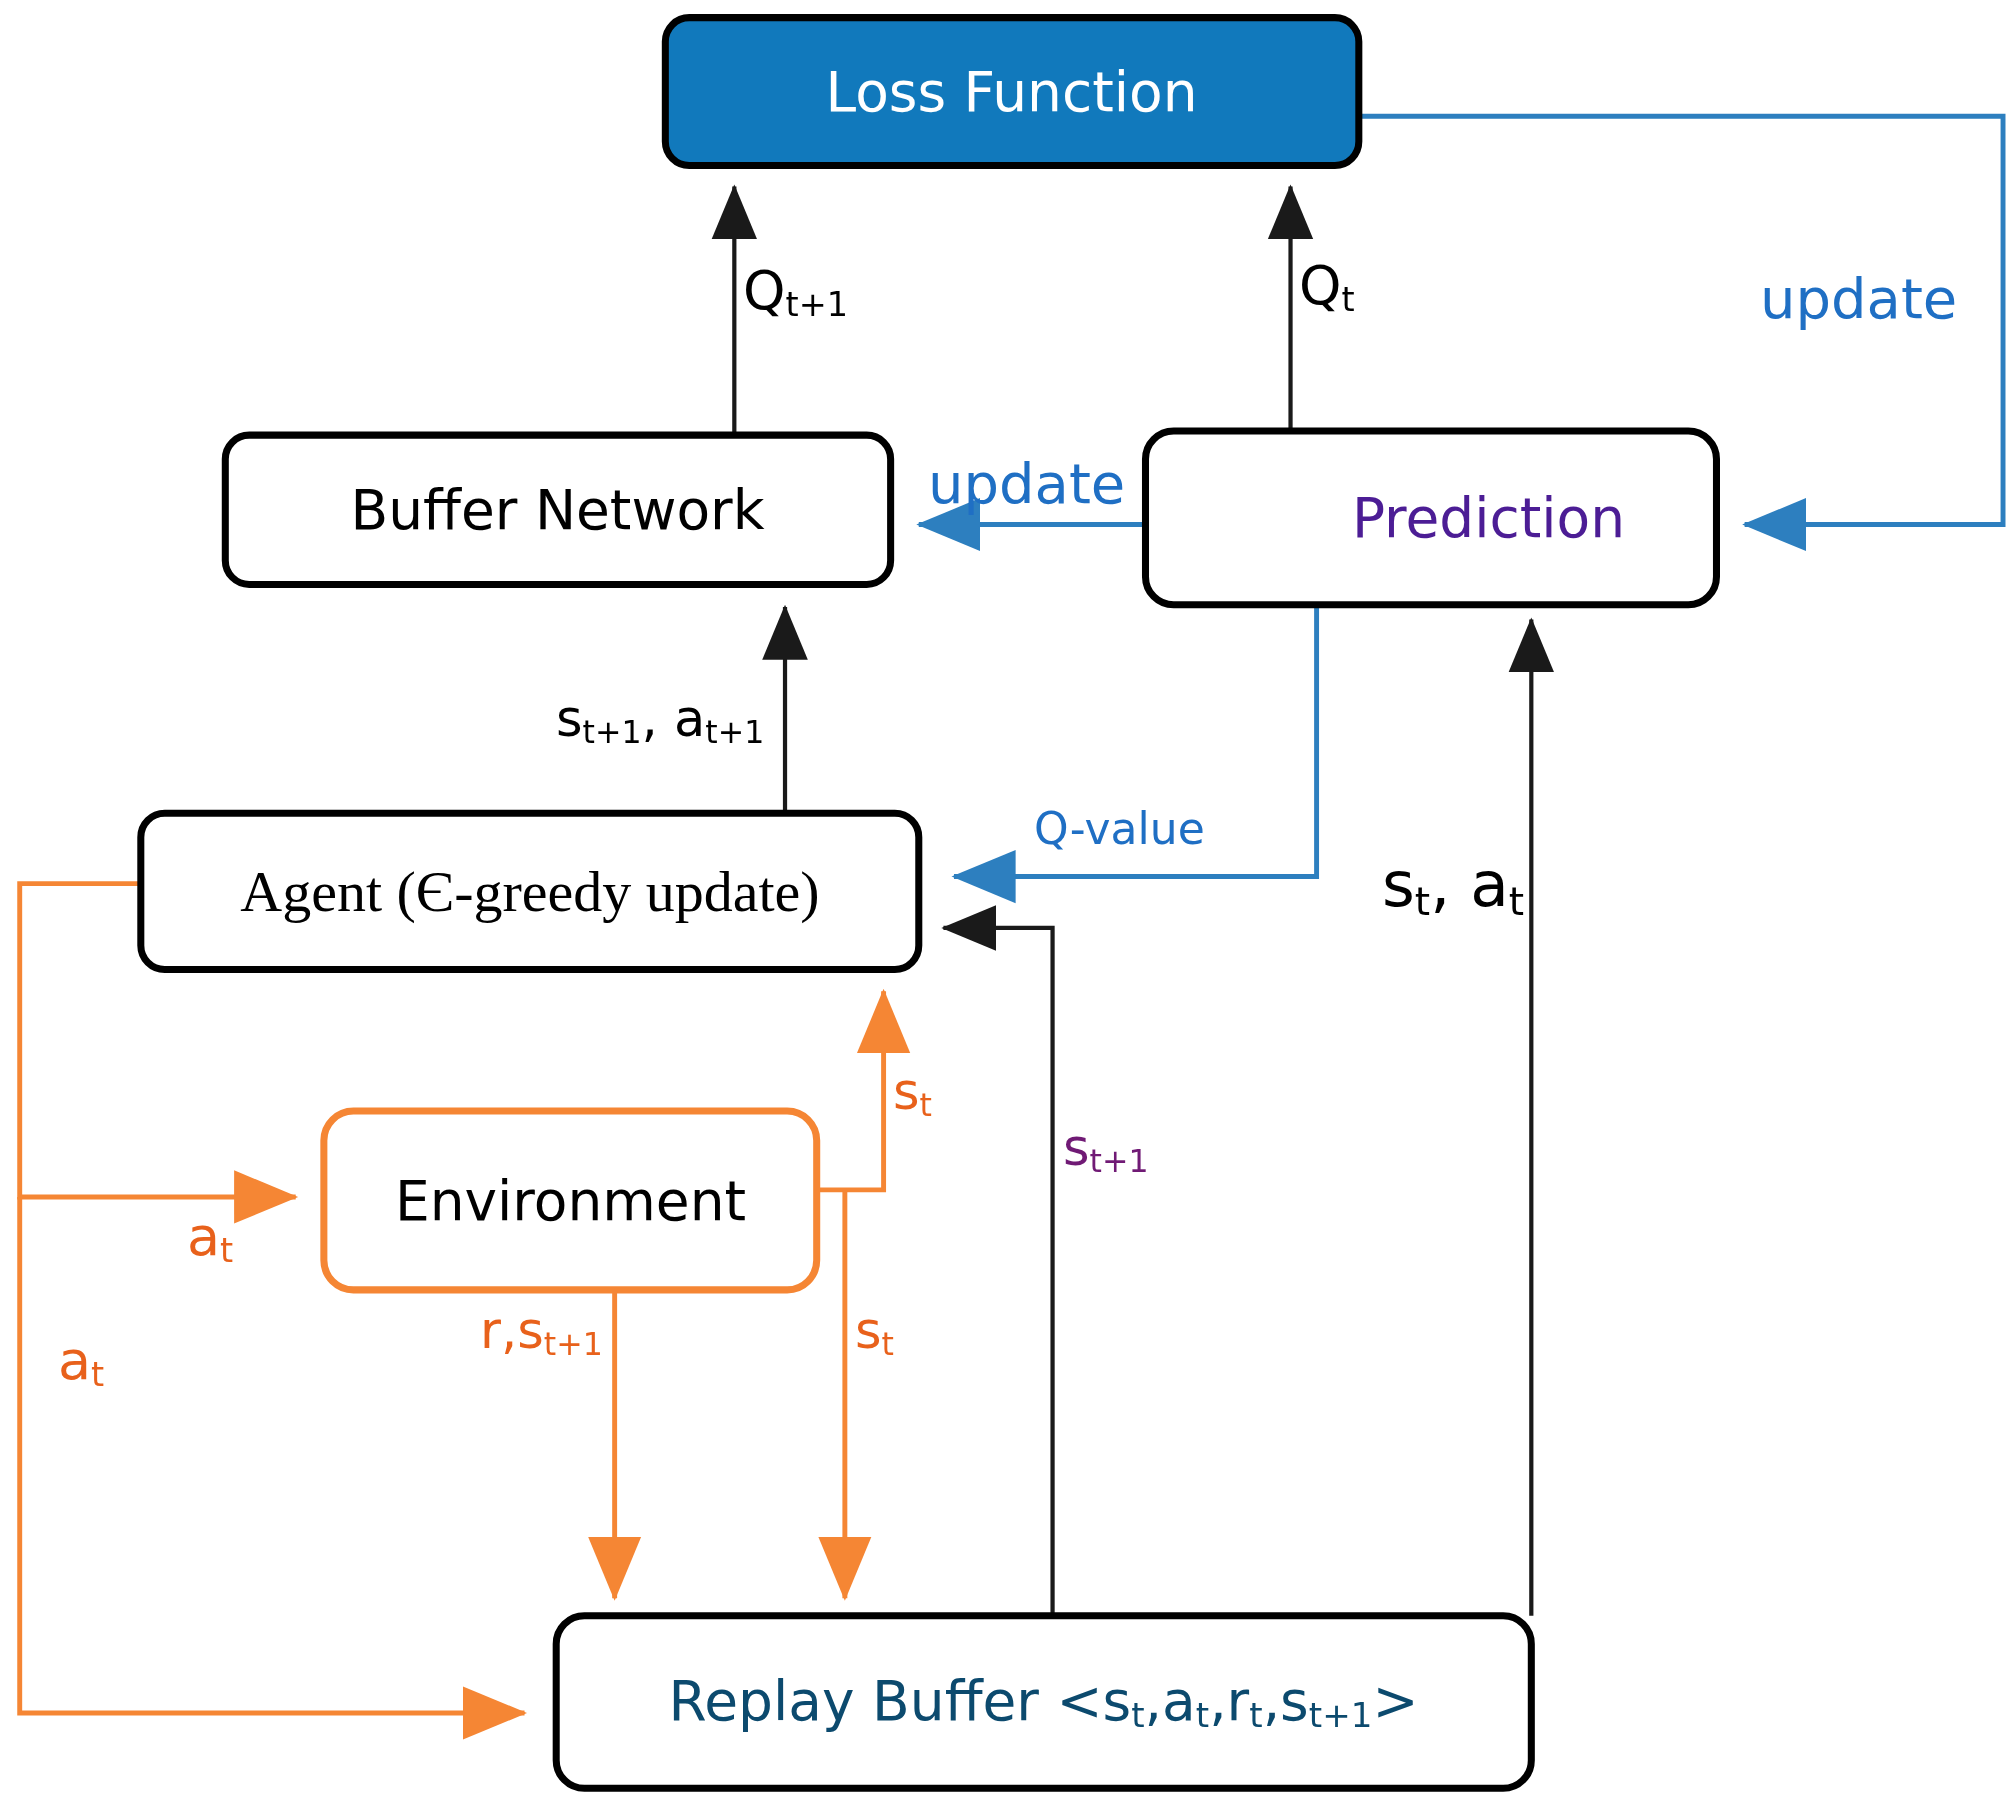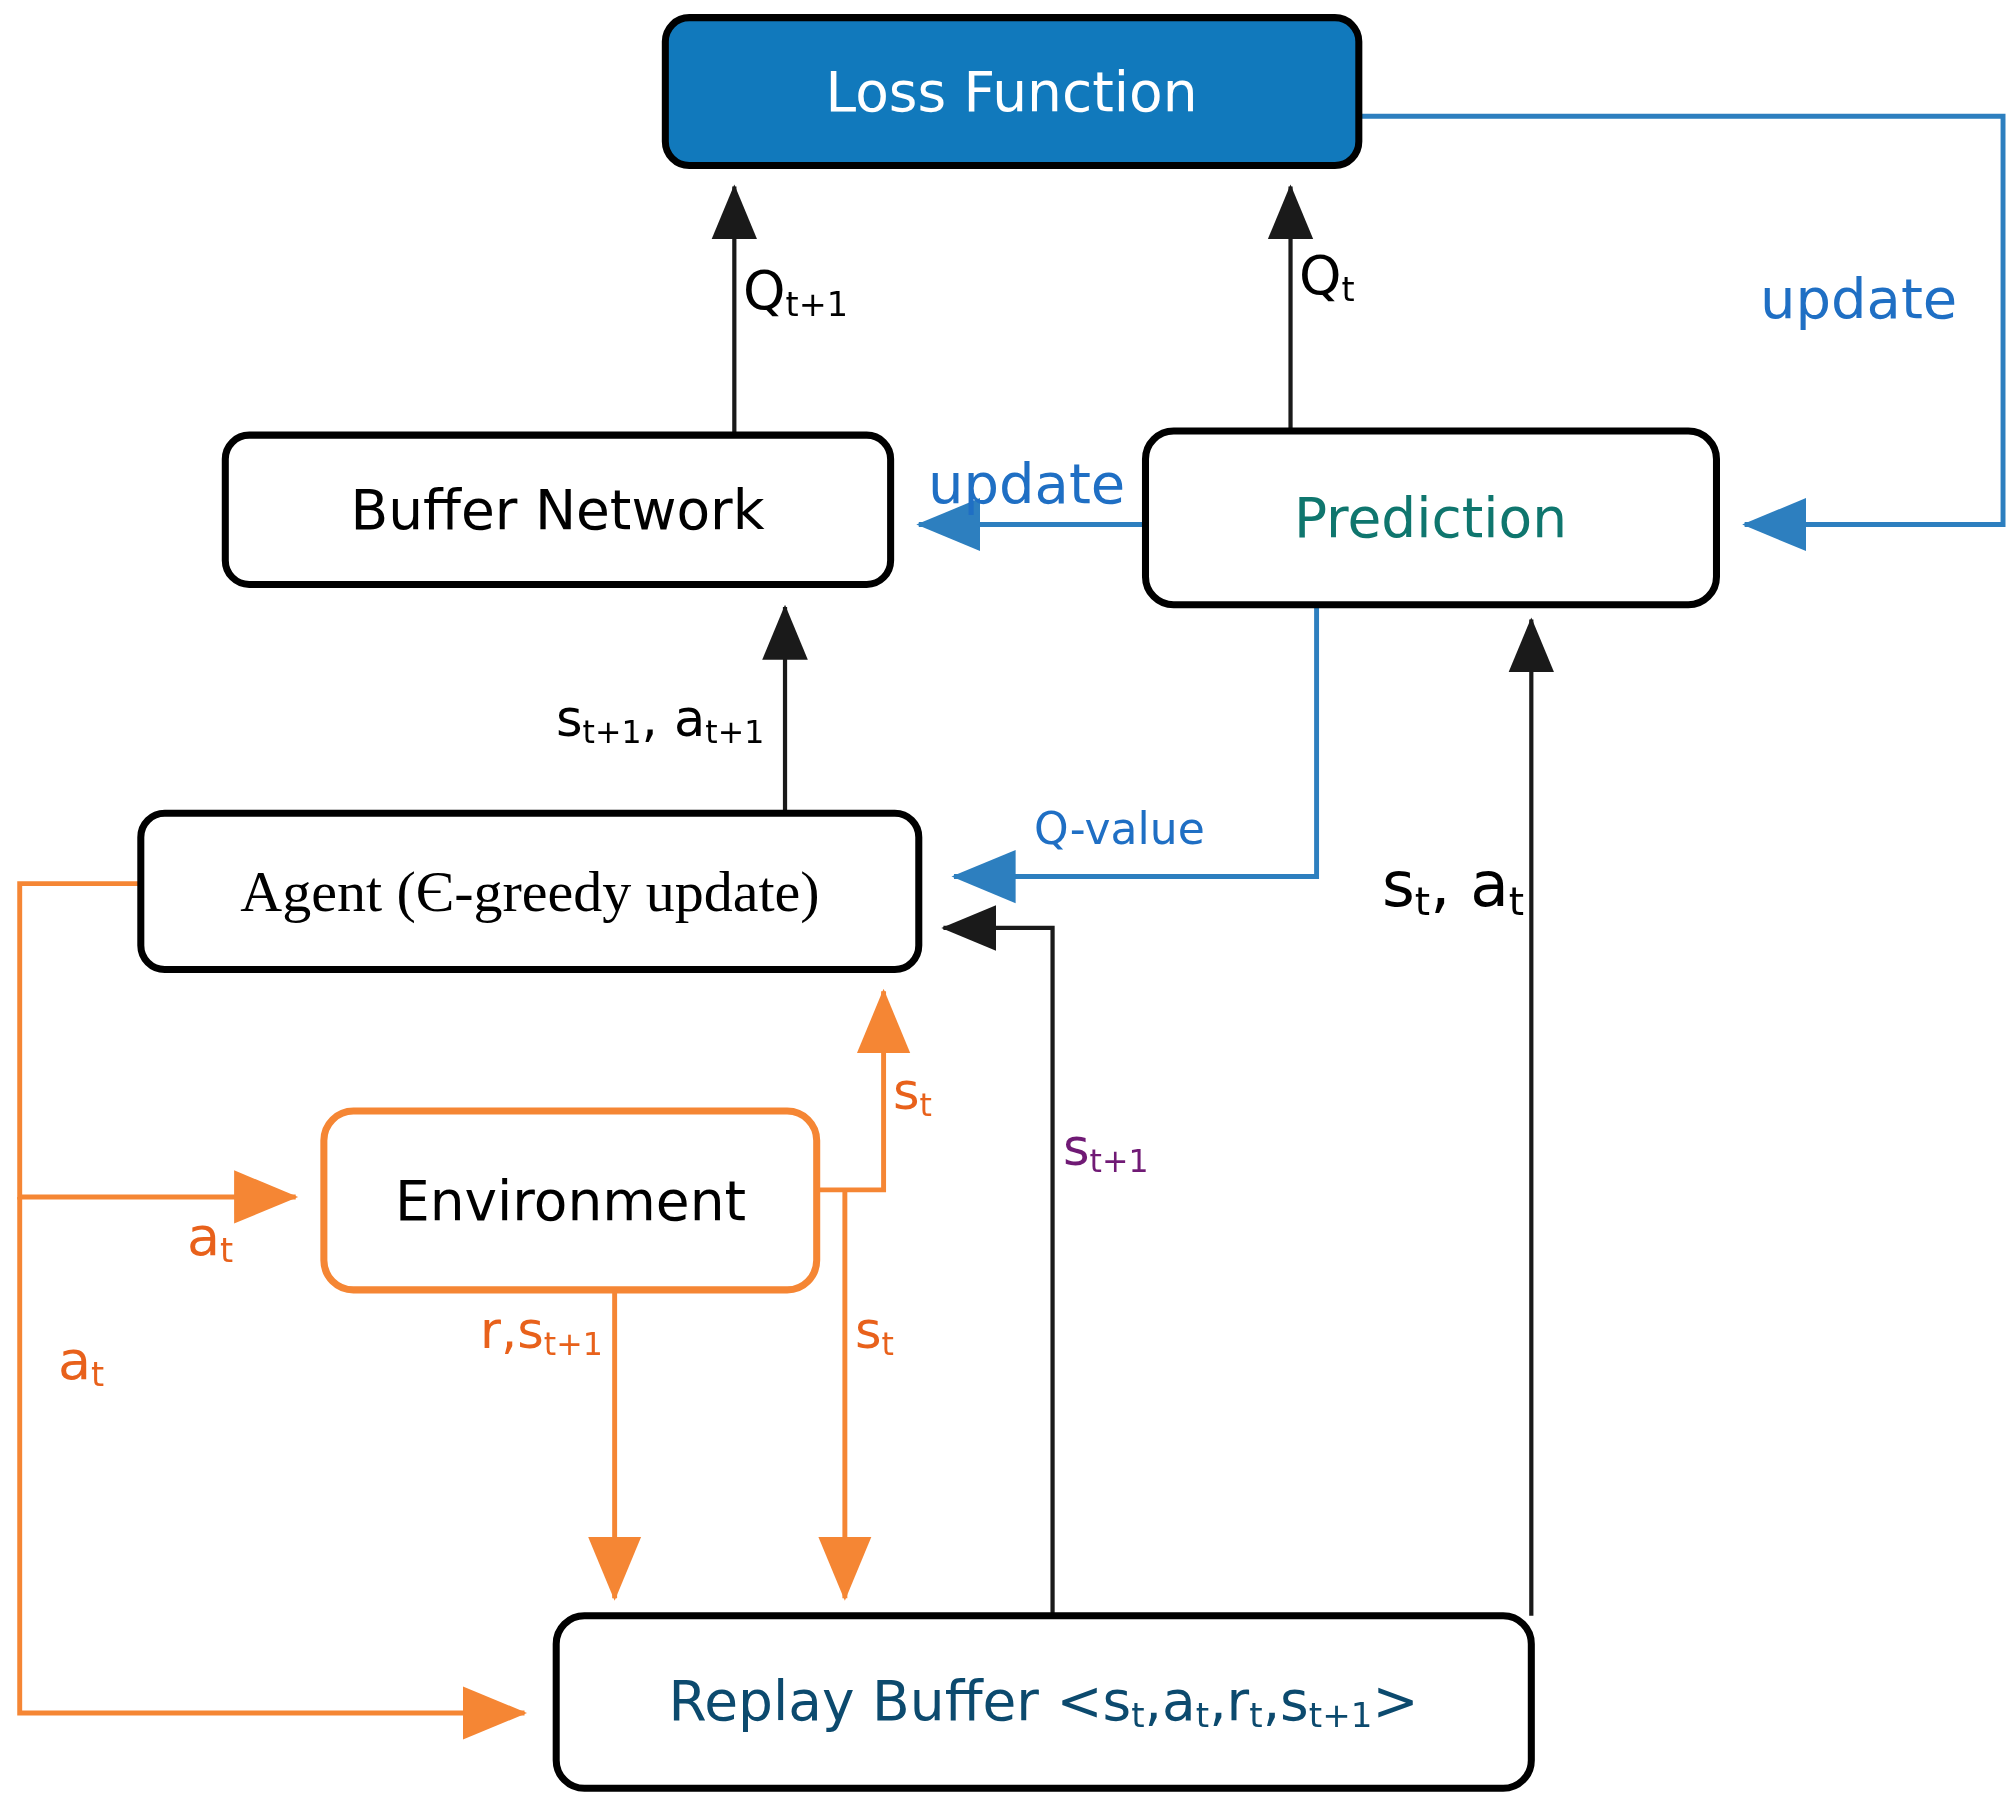--- a/index.html
+++ b/index.html
@@ -69,41 +69,41 @@
 </svg>
 
 <div class="node-label" style="left:665px;top:17.6px;width:693px;height:148px;color:#FFFFFF;font-size:55px;">
   <span>Loss Function</span>
 </div>
 
 <div class="node-label" style="left:225px;top:435px;width:665px;height:149px;color:#000000;font-size:55px;">
   <span>Buffer Network</span>
 </div>
 
-<div class="node-label" style="left:1145px;top:431px;width:571px;height:174px;color:#0f766e;font-size:55px;">
+<div class="node-label" style="left:1203px;top:431px;width:571px;height:174px;color:#4c1d95;font-size:55px;">
   <span>Prediction</span>
 </div>
 
 <div class="node-label" style="left:141px;top:813px;width:778px;height:156px;color:#000000;font-size:58px;font-family:'Liberation Serif', serif;">
   <span>Agent (Є-greedy update)</span>
 </div>
 
 <div class="node-label" style="left:324px;top:1111px;width:493px;height:179px;color:#000000;font-size:55px;">
   <span>Environment</span>
 </div>
 
 <div class="node-label" style="left:556px;top:1616px;width:975px;height:172px;color:#0c4a6e;font-size:55px;">
   <span><span>Replay Buffer &lt;s</span><sub>t</sub><span>,a</span><sub>t</sub><span>,r</span><sub>t</sub><span>,s</span><sub>t+1</sub><span>&gt;</span></span>
 </div>
 
 <div class="edge-label" style="left:743px;top:259px;color:#000000;font-size:54px;">
   <span>Q</span><sub>t+1</sub>
 </div>
 
-<div class="edge-label" style="left:1299px;top:244px;color:#000000;font-size:54px;">
+<div class="edge-label" style="left:1299px;top:254px;color:#000000;font-size:54px;">
   <span>Q</span><sub>t</sub>
 </div>
 
 <div class="edge-label" style="left:1760px;top:266px;color:#1F6FC4;font-size:56px;">
   <span>update</span>
 </div>
 
 <div class="edge-label" style="left:928px;top:451px;color:#1F6FC4;font-size:56px;">
   <span>update</span>
 </div>

